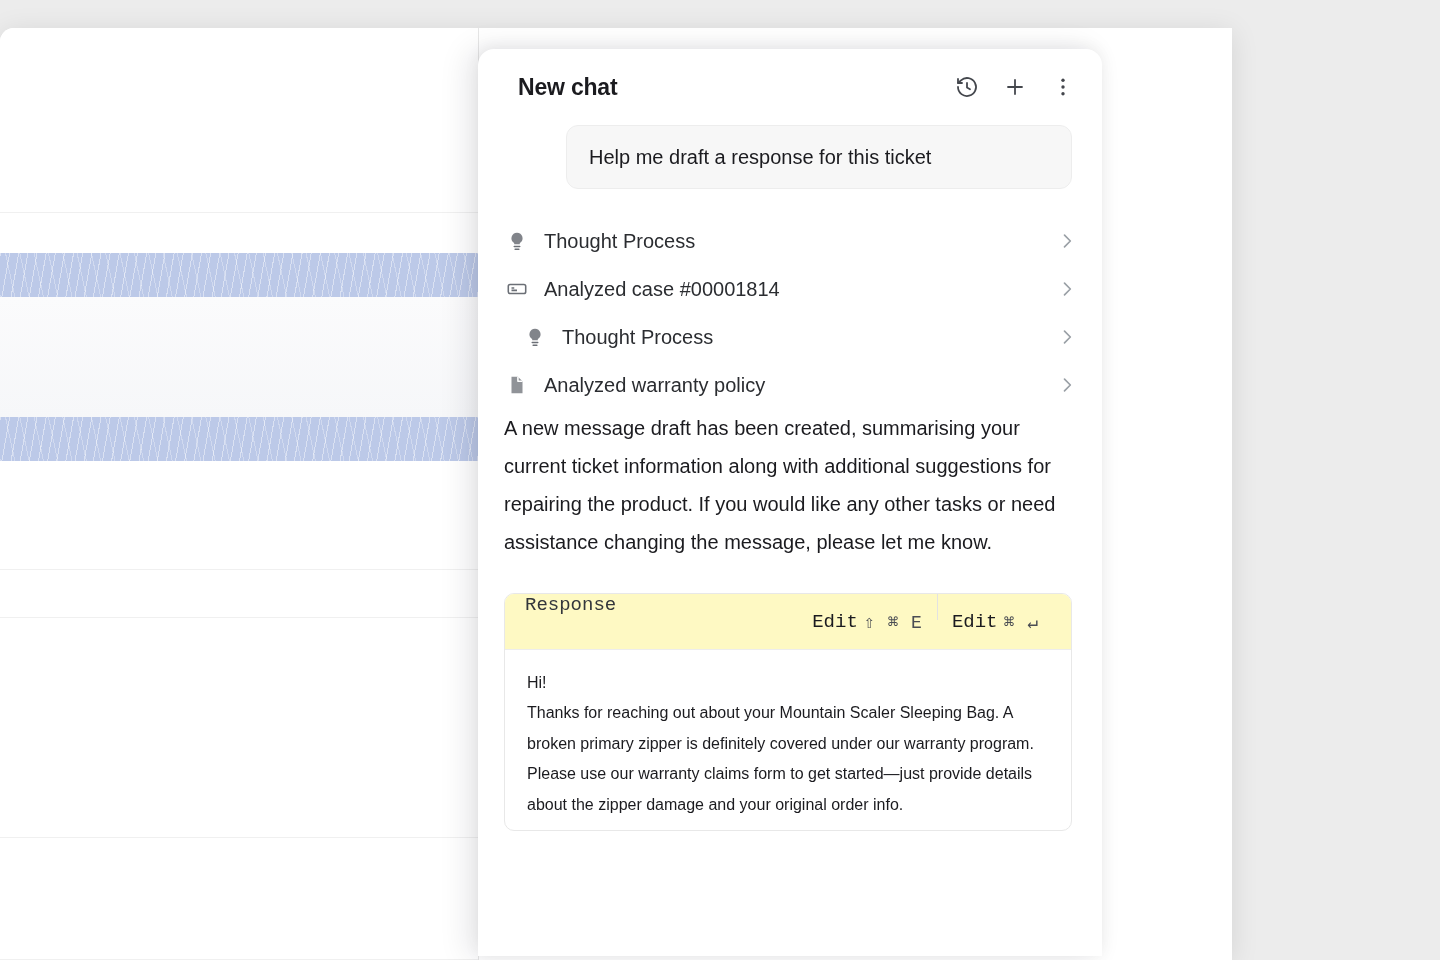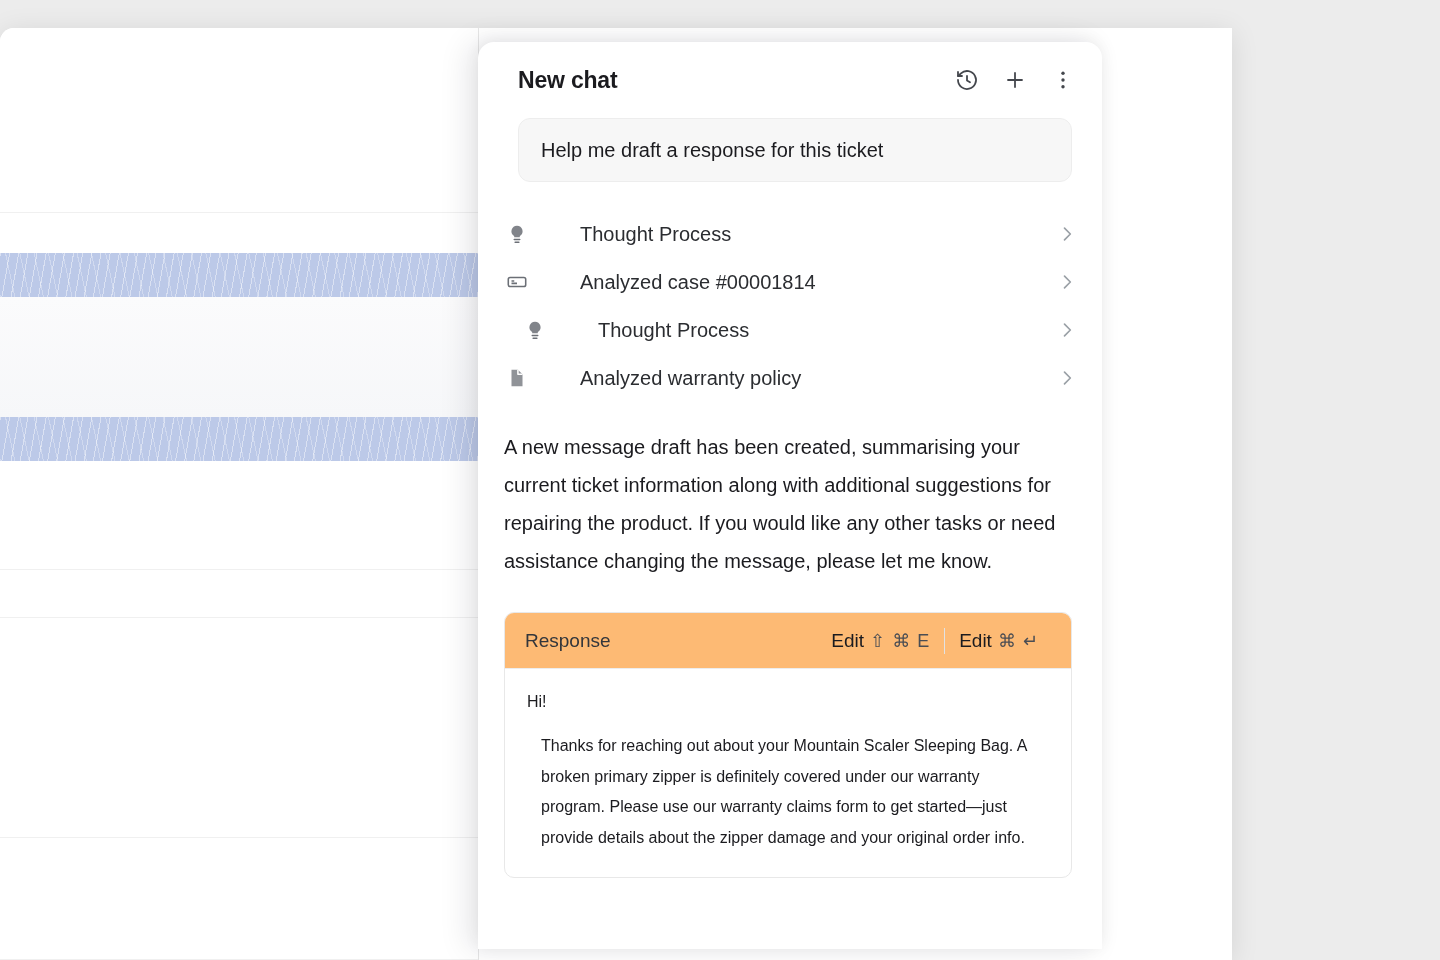--- a/index.html
+++ b/index.html
@@ -70,21 +70,21 @@
     position: absolute;
     left: 0;
     width: 478px;
     background: linear-gradient(180deg, #fbfbfc 0%, #f6f7f9 100%);
   }
 
   
   .chat-panel {
     position: absolute;
     left: 478px;
-    top: 42px;
+    top: 49px;
     width: 624px;
     height: 907px;
     background: #ffffff;
     border-radius: 16px 16px 0 0;
     box-shadow: -10px 0 30px rgba(16,24,40,0.10), 0 -2px 16px rgba(16,24,40,0.06);
     overflow: hidden;
   }
 
   .chat-header {
     position: relative;
@@ -125,34 +125,34 @@
     padding: 0 30px 0 40px;
   }
   .user-bubble {
     background: #f7f7f7;
     border: 1px solid #ededed;
     border-radius: 12px;
     padding: 18px 22px;
     font-size: 20px;
     color: #1b1b1f;
     line-height: 1.3;
+    margin-left: 48px;
   }
 
   
   .steps {
     margin-top: 28px;
     padding: 0 24px 0 26px;
   }
 
   .step {
     display: flex;
     align-items: center;
     height: 48px;
     cursor: pointer;
-    gap: 36px;
   }
   .step .step-icon {
     width: 26px;
     height: 26px;
     flex: 0 0 26px;
     display: flex;
     align-items: center;
     justify-content: center;
     color: #6b6f76;
     margin-right: 14px;
@@ -171,43 +171,42 @@
     height: 22px;
     color: #9aa0a6;
     display: flex;
     align-items: center;
     justify-content: center;
     flex: 0 0 22px;
   }
 
   
   .assistant-text {
-    margin-top: 26px;
     padding: 0 30px 0 26px;
     font-size: 20px;
     line-height: 1.9;
     color: #1b1b1f;
   }
 
   
   .response-card {
     margin: 32px 30px 0 26px;
     border: 1px solid #e8e8e8;
     border-radius: 10px;
     overflow: hidden;
     background: #fff;
   }
   .response-head {
     display: flex;
-    align-items: center;
     height: 56px;
     padding: 0 18px 0 20px;
-    background: #fdba74;
+    background: #fef9c3;
     border-bottom: 1px solid #ededed;
     box-sizing: border-box;
+    font-family: Liberation Mono, monospace;
   }
   .response-head .rh-title {
     font-size: 19px;
     color: #33363b;
     flex: 1 1 auto;
   }
   .rh-action {
     display: flex;
     align-items: center;
     gap: 6px;
@@ -227,21 +226,21 @@
     background: #e2e2e2;
   }
 
   .response-body {
     padding: 18px 22px 10px 22px;
     font-size: 16px;
     line-height: 1.9;
     color: #1b1b1f;
   }
   .response-body .greet { margin: 0 0 0 0; }
-  .response-body p { margin: 14px; }
+  .response-body p { margin: 0; }
 </style>
 </head>
 <body>
 
 <div id="root">
 
   <div class="app-window">
     <div class="bg-list">
       <div class="bg-row" style="top:0;height:185px;"></div>
       <div class="bg-row" style="top:185px;height:68px;"></div>

